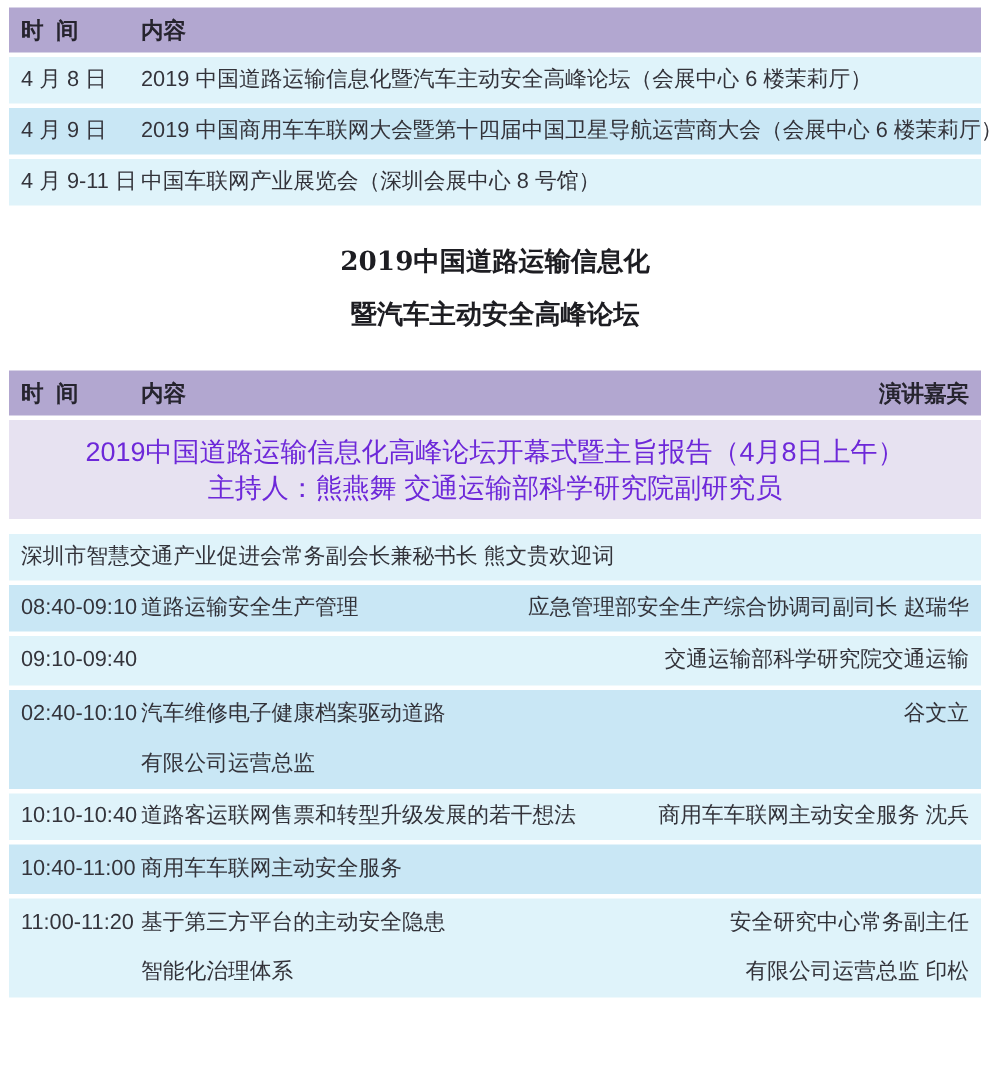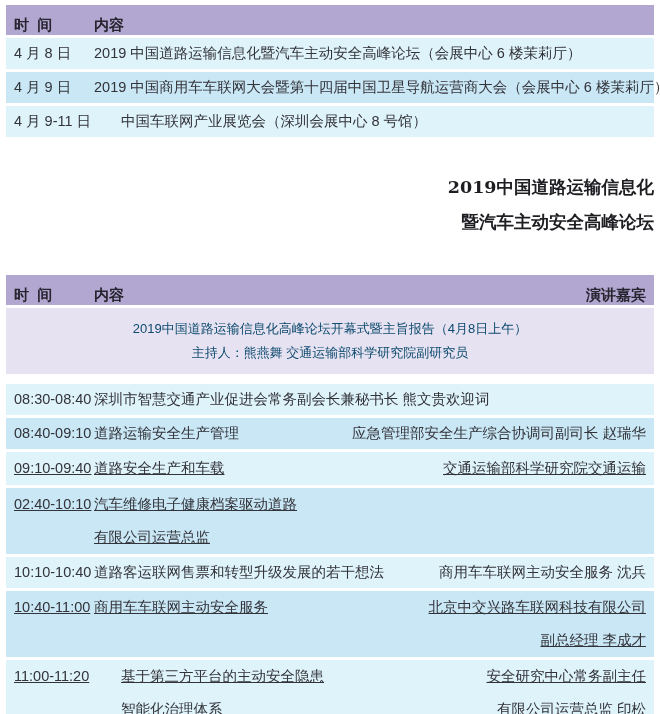--- a/index.html
+++ b/index.html
@@ -13,71 +13,71 @@
     font-family: "Liberation Sans", "DejaVu Sans", sans-serif;
     color: #33333a;
     overflow: hidden;
   }
   .doc {
     padding: 5px 6px 0 6px;
   }
   
   .thead {
     display: flex;
-    align-items: flex-end;
+    align-items: center;
     height: 30px;
     background: var(--header-bg, #b2a7d0);
     color: #26242e;
     font-weight: bold;
     font-size: 15px;
     padding: 0 8px;
     margin-bottom: 3px;
   }
   .thead .cell { white-space: pre; }
   .col-time { width: 80px; flex-shrink: 0; }
   .col-content { flex: 1; min-width: 0; }
   .col-speaker { text-align: right; }
   
   .trow {
     display: flex;
     padding: 0 8px;
     margin-bottom: 3px;
     font-size: 14.5px;
   }
-  .trow:last-child { margin-bottom: 16px; gap: 27px; }
+  .trow:last-child { margin-bottom: 4px; }
   .trow .line { white-space: pre; }
   .trow.single { align-items: flex-start; }
   .trow.single .line { line-height: 31px; height: 31px; }
-  .trow.multi .line { line-height: 33px; height: 33px; text-decoration: underline; }
+  .trow.multi .line { line-height: 33px; height: 33px; }
   .trow .col-speaker { flex-shrink: 0; }
   .shade-light { background: var(--row-light, #dff3fa); }
   .shade-dark  { background: var(--row-dark,  #c9e7f5); }
   
   .forum-title {
-    text-align: right;
-    padding: 17px 0 35px 0;
+    text-align: center;
+    padding: 17px 0 19px 0;
   }
   .forum-title .t-line {
     font-family: "DejaVu Serif", "Liberation Serif", serif;
     font-weight: bold;
     font-size: 17.5px;
     line-height: 35px;
     color: #1d1d22;
   }
   
   .banner {
     background: var(--banner-bg, #e7e2f1);
     text-align: center;
     padding: 9px 0;
     margin-bottom: 10px;
   }
   .banner .b-line {
-    font-size: 13px;
+    font-size: 18px;
     line-height: 24px;
-    color: #0c4a6e;
+    color: #6d28d9;
     white-space: pre;
   }
 </style>
 </head>
 <body>
 
 <div class="doc">
 
   <div>
     <div class="thead">
@@ -124,23 +124,20 @@
       <div class="cell col-speaker">演讲嘉宾</div>
     </div>
 
     <div class="banner">
       <div class="b-line">2019中国道路运输信息化高峰论坛开幕式暨主旨报告（4月8日上午）</div>
       <div class="b-line">主持人：熊燕舞 交通运输部科学研究院副研究员</div>
     </div>
 
     <div id="agenda-rows">
         <div class="trow shade-light single">
-          <div class="cell col-time">
-            <div class="line">08:30-08:40</div>
-          </div>
           <div class="cell col-speaker">
             <div class="line">深圳市智慧交通产业促进会常务副会长兼秘书长 熊文贵</div>
           </div>
           <div class="cell col-content">
             <div class="line">欢迎词</div>
           </div>
         </div>
         <div class="trow shade-dark single">
           <div class="cell col-time">
             <div class="line">08:40-09:10</div>
@@ -150,58 +147,54 @@
           </div>
           <div class="cell col-speaker">
             <div class="line">应急管理部安全生产综合协调司副司长 赵瑞华</div>
           </div>
         </div>
         <div class="trow shade-light multi">
           <div class="cell col-time">
             <div class="line">09:10-09:40</div>
           </div>
           <div class="cell col-content">
-            <div class="line">道路安全生产和车载</div>
           </div>
           <div class="cell col-speaker">
             <div class="line">交通运输部科学研究院交通运输</div>
           </div>
         </div>
         <div class="trow shade-dark multi">
           <div class="cell col-time">
             <div class="line">02:40-10:10</div>
           </div>
           <div class="cell col-content">
             <div class="line">汽车维修电子健康档案驱动道路</div>
             <div class="line">有限公司运营总监</div>
           </div>
           <div class="cell col-speaker">
+            <div class="line">谷文立</div>
           </div>
         </div>
         <div class="trow shade-light single">
           <div class="cell col-time">
             <div class="line">10:10-10:40</div>
           </div>
           <div class="cell col-content">
             <div class="line">道路客运联网售票和转型升级发展的若干想法</div>
           </div>
           <div class="cell col-speaker">
             <div class="line">商用车车联网主动安全服务 沈兵</div>
           </div>
         </div>
         <div class="trow shade-dark multi">
           <div class="cell col-time">
             <div class="line">10:40-11:00</div>
           </div>
           <div class="cell col-content">
             <div class="line">商用车车联网主动安全服务</div>
-          </div>
-          <div class="cell col-speaker">
-            <div class="line">北京中交兴路车联网科技有限公司</div>
-            <div class="line">副总经理 李成才</div>
           </div>
         </div>
         <div class="trow shade-light multi">
           <div class="cell col-time">
             <div class="line">11:00-11:20</div>
           </div>
           <div class="cell col-content">
             <div class="line">基于第三方平台的主动安全隐患</div>
             <div class="line">智能化治理体系</div>
           </div>

